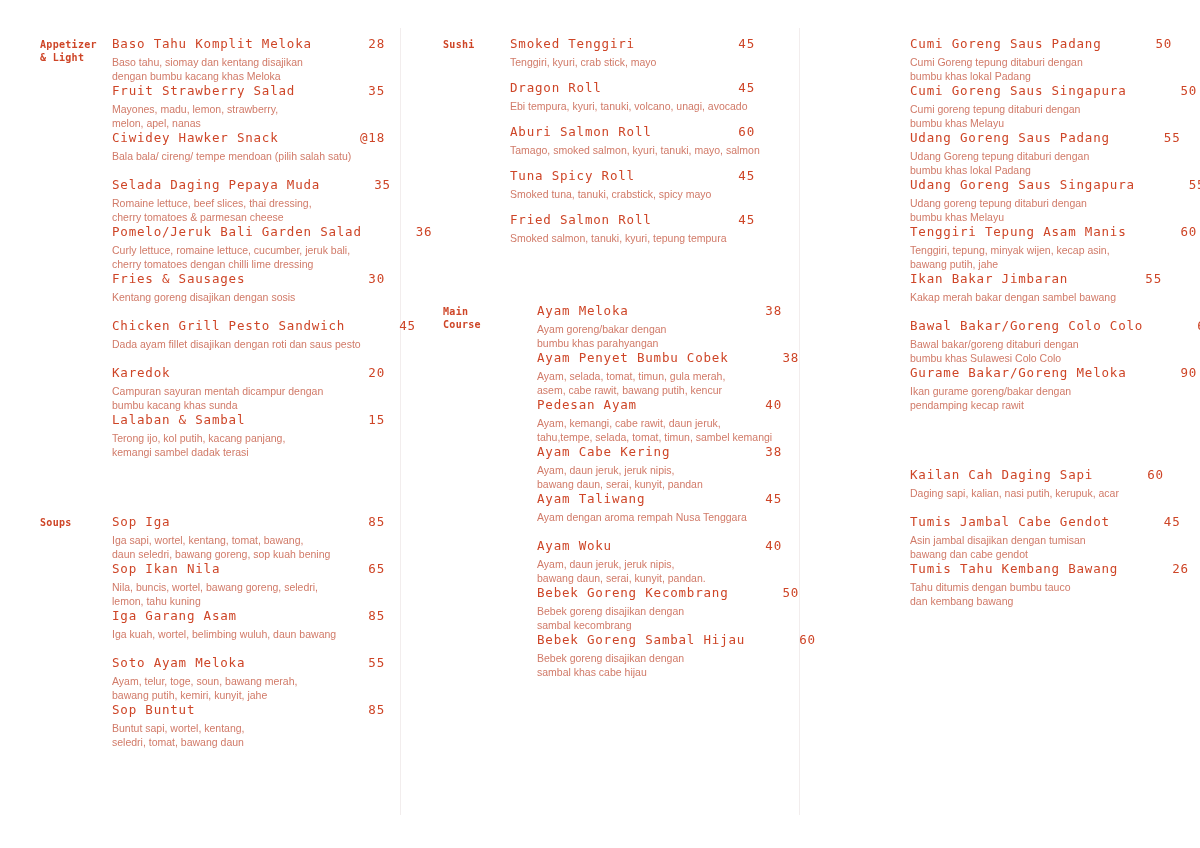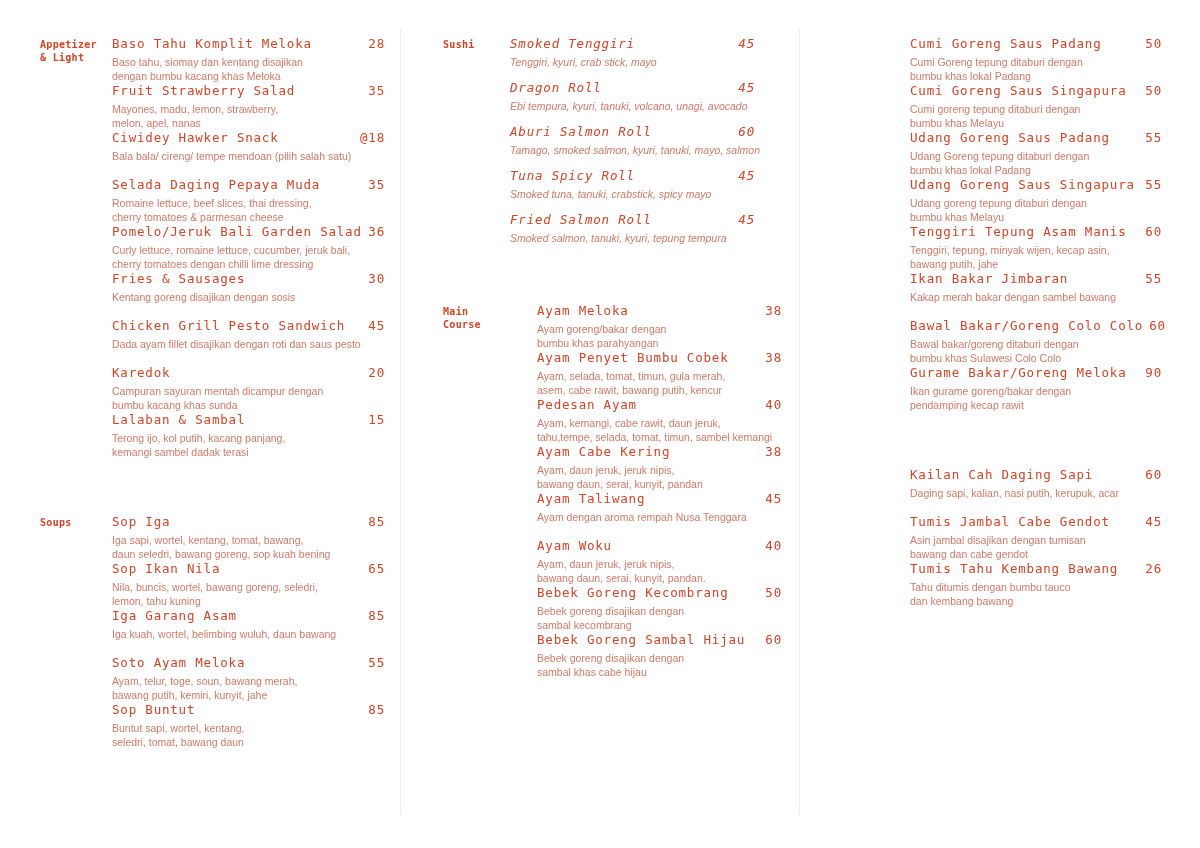--- a/index.html
+++ b/index.html
@@ -17,26 +17,27 @@
     font-family:"DejaVu Sans Mono",monospace;
     font-weight:bold;
     font-size:10px;
     line-height:13px;
     letter-spacing:0.3px;
     color:var(--title-red);
     white-space:pre-line;
   }
   .section-items{position:absolute;}
   .menu-item{min-height:47px;}
-  .menu-item.slot44{min-height:44px;font-style:italic;}
+  .menu-item.slot44{min-height:44px;}
   .item-row{
     display:flex;
     justify-content:space-between;
     align-items:baseline;
     line-height:16px;
+    gap:48px;
   }
   .item-name{
     font-family:"DejaVu Sans Mono",monospace;
     font-size:12.5px;
     letter-spacing:0.8px;
     color:var(--title-red);
     white-space:nowrap;
   }
   .item-price{
     font-family:"DejaVu Sans Mono",monospace;

